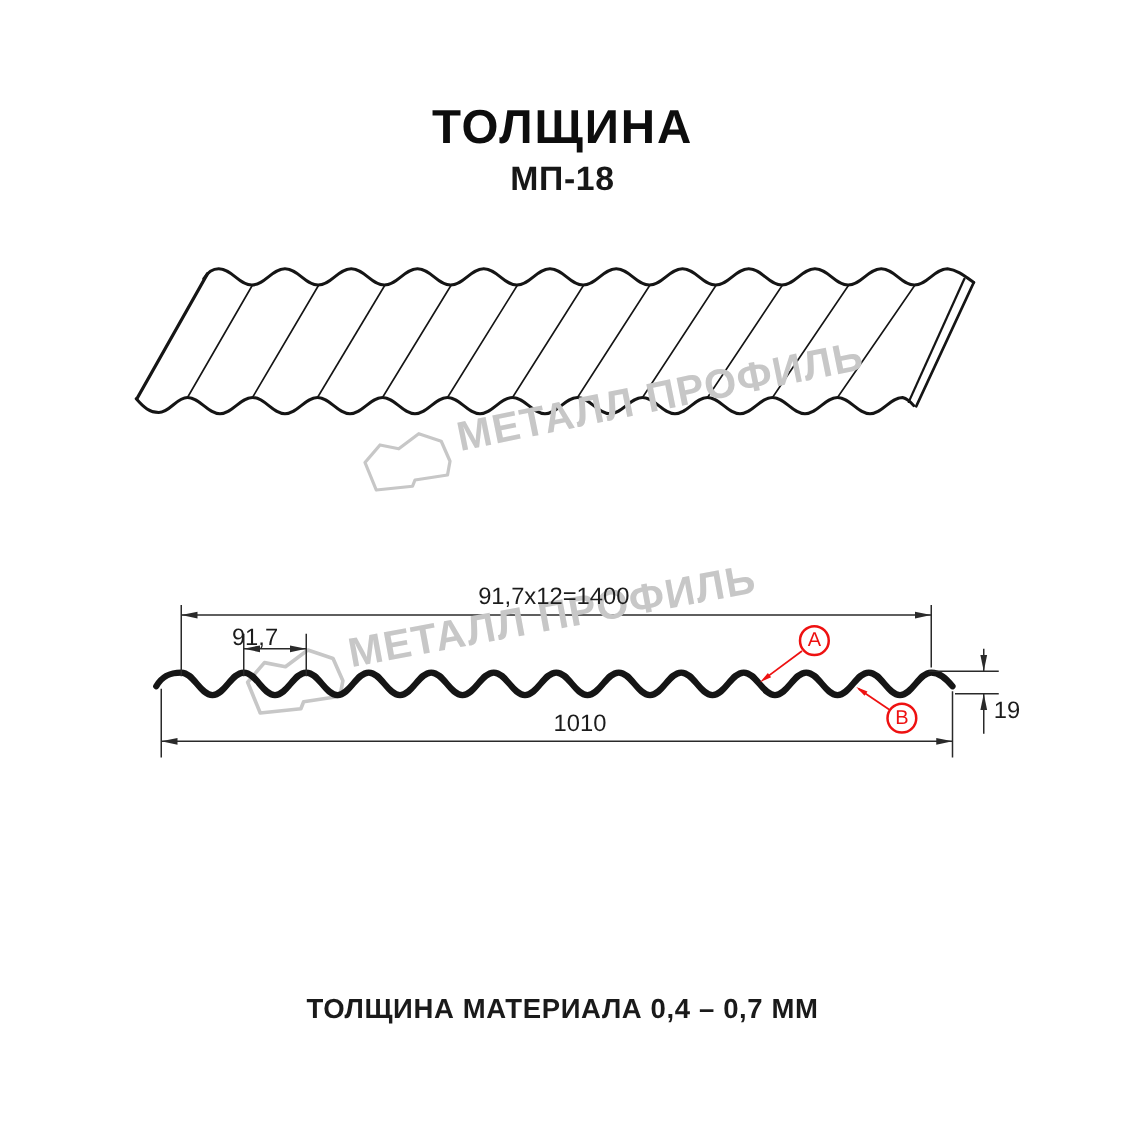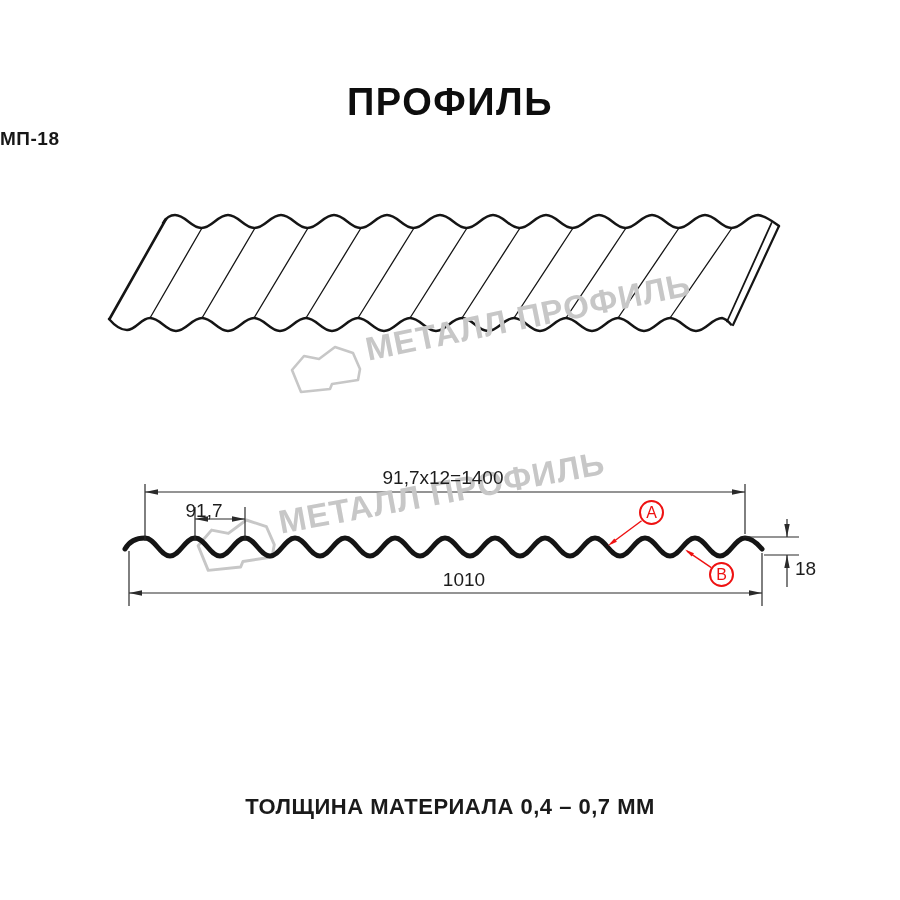--- a/index.html
+++ b/index.html
@@ -7,22 +7,22 @@
     position:relative;width:900px;height:900px;background:#ffffff;overflow:hidden;
     font-family:"Liberation Sans","DejaVu Sans",sans-serif;color:#141414;
   }
   .abs{position:absolute;}
   .art{position:absolute;left:0;top:0;}
   .title{
     left:0;top:81px;width:900px;text-align:center;
     font-size:38px;font-weight:800;letter-spacing:1.5px;color:#0d0d0d;
   }
   .subtitle{
-    left:0;top:128px;width:900px;
-    font-size:19px;font-weight:600;letter-spacing:0.5px;color:#171717;
+    left:0;top:128px;width:900px;text-align:center;
+    font-size:27px;font-weight:600;letter-spacing:0.5px;color:#171717;
   }
   .wm-text{
     font-size:33px;font-weight:800;letter-spacing:1px;color:#c7c7c7;
     white-space:nowrap;transform-origin:0 50%;
   }
   .wm-1{left:366px;top:331px;transform:rotate(-11.5deg);}
   .wm-2{left:279px;top:504px;transform:rotate(-10.5deg);}
   .dim-text{
     font-size:19px;font-weight:400;color:#1c1c1c;white-space:nowrap;
   }
@@ -164,28 +164,28 @@
         <line x1="641.6" y1="520.8" x2="611" y2="543.5"></line>
         <polygon points="608,545.8 614.3,538.4 616.9,541.8" stroke="none"></polygon>
       </g>
       <g>
         <line x1="711.3" y1="567.6" x2="687" y2="551.2"></line>
         <polygon points="685,549.5 691.6,556.6 694,553.2" stroke="none"></polygon>
       </g>
     </g>
   </svg>
 
-  <div class="abs title">ПРОФИЛЬ</div>
+  <div class="abs title">ТОЛЩИНА</div>
   <div class="abs subtitle">МП-18</div>
 
   <div class="abs wm-text wm-1">МЕТАЛЛ ПРОФИЛЬ</div>
   <div class="abs wm-text wm-2">МЕТАЛЛ ПРОФИЛЬ</div>
 
   <div class="abs dim-text dim-total">91,7x12=1400</div>
   <div class="abs dim-text dim-pitch">91,7</div>
   <div class="abs dim-text dim-overall">1010</div>
-  <div class="abs dim-text dim-height">18</div>
+  <div class="abs dim-text dim-height">19</div>
 
   <div class="abs callout callout-a">A</div>
   <div class="abs callout callout-b">B</div>
 
   <div class="abs footer-note">ТОЛЩИНА МАТЕРИАЛА 0,4 – 0,7 ММ</div>
 </div>
 
 </body></html>

